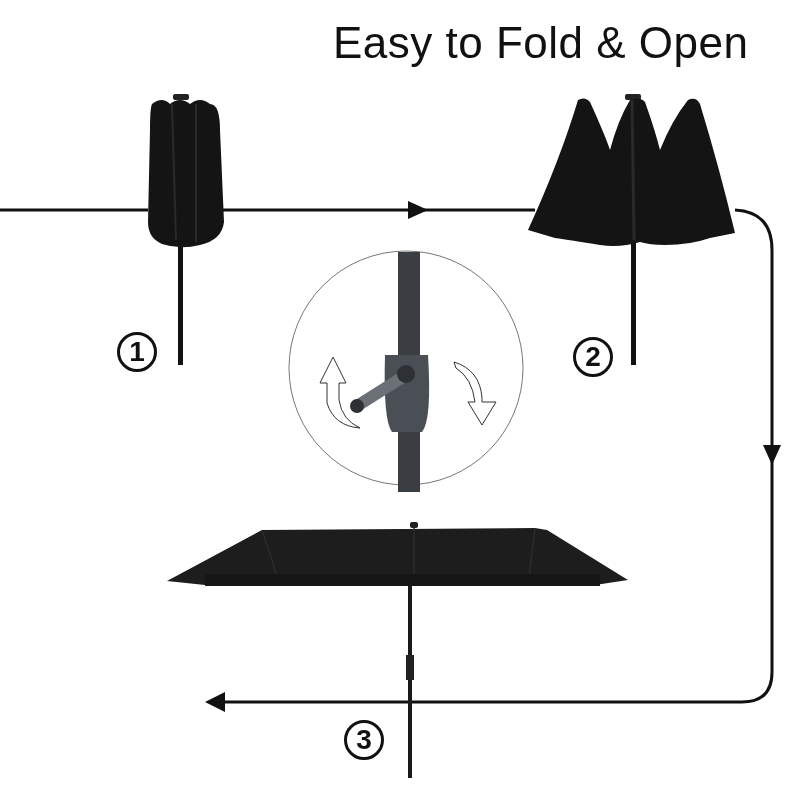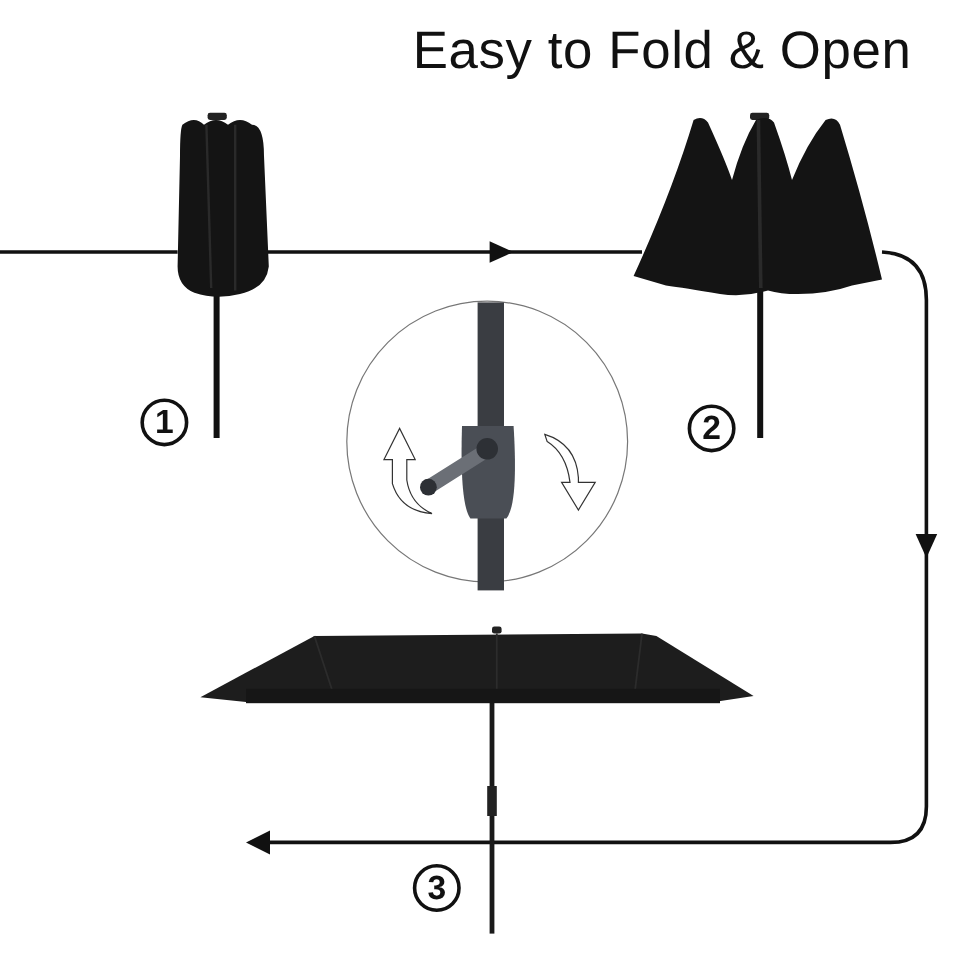--- a/index.html
+++ b/index.html
@@ -1,17 +1,17 @@
 <!DOCTYPE html>
 <html><head>
   <meta charset="utf-8">
   <style>
     html, body { margin: 0; padding: 0; background: #ffffff; }
     body { width: 800px; height: 800px; position: relative; overflow: hidden; font-family: "Liberation Sans", sans-serif; }
-    .title { position: absolute; top: 18px; left: 344px; font-size: 44px; color: #111; letter-spacing: 0.5px; white-space: nowrap; text-align: center; }
+    .title { position: absolute; top: 18px; left: 333px; font-size: 44px; color: #111; letter-spacing: 0.5px; white-space: nowrap; text-align: center; }
     svg.stage { position: absolute; left: 0; top: 0; }
     .step-label { position: absolute; width: 40px; height: 40px; border: 3px solid #111; border-radius: 50%; box-sizing: border-box; display: flex; align-items: center; justify-content: center; font-weight: bold; font-size: 28px; color: #111; }
   </style>
 </head>
 <body>
 
 <div class="title">Easy to Fold &amp; Open</div>
 
 <svg class="stage" width="800" height="800" viewBox="0 0 800 800">
 

